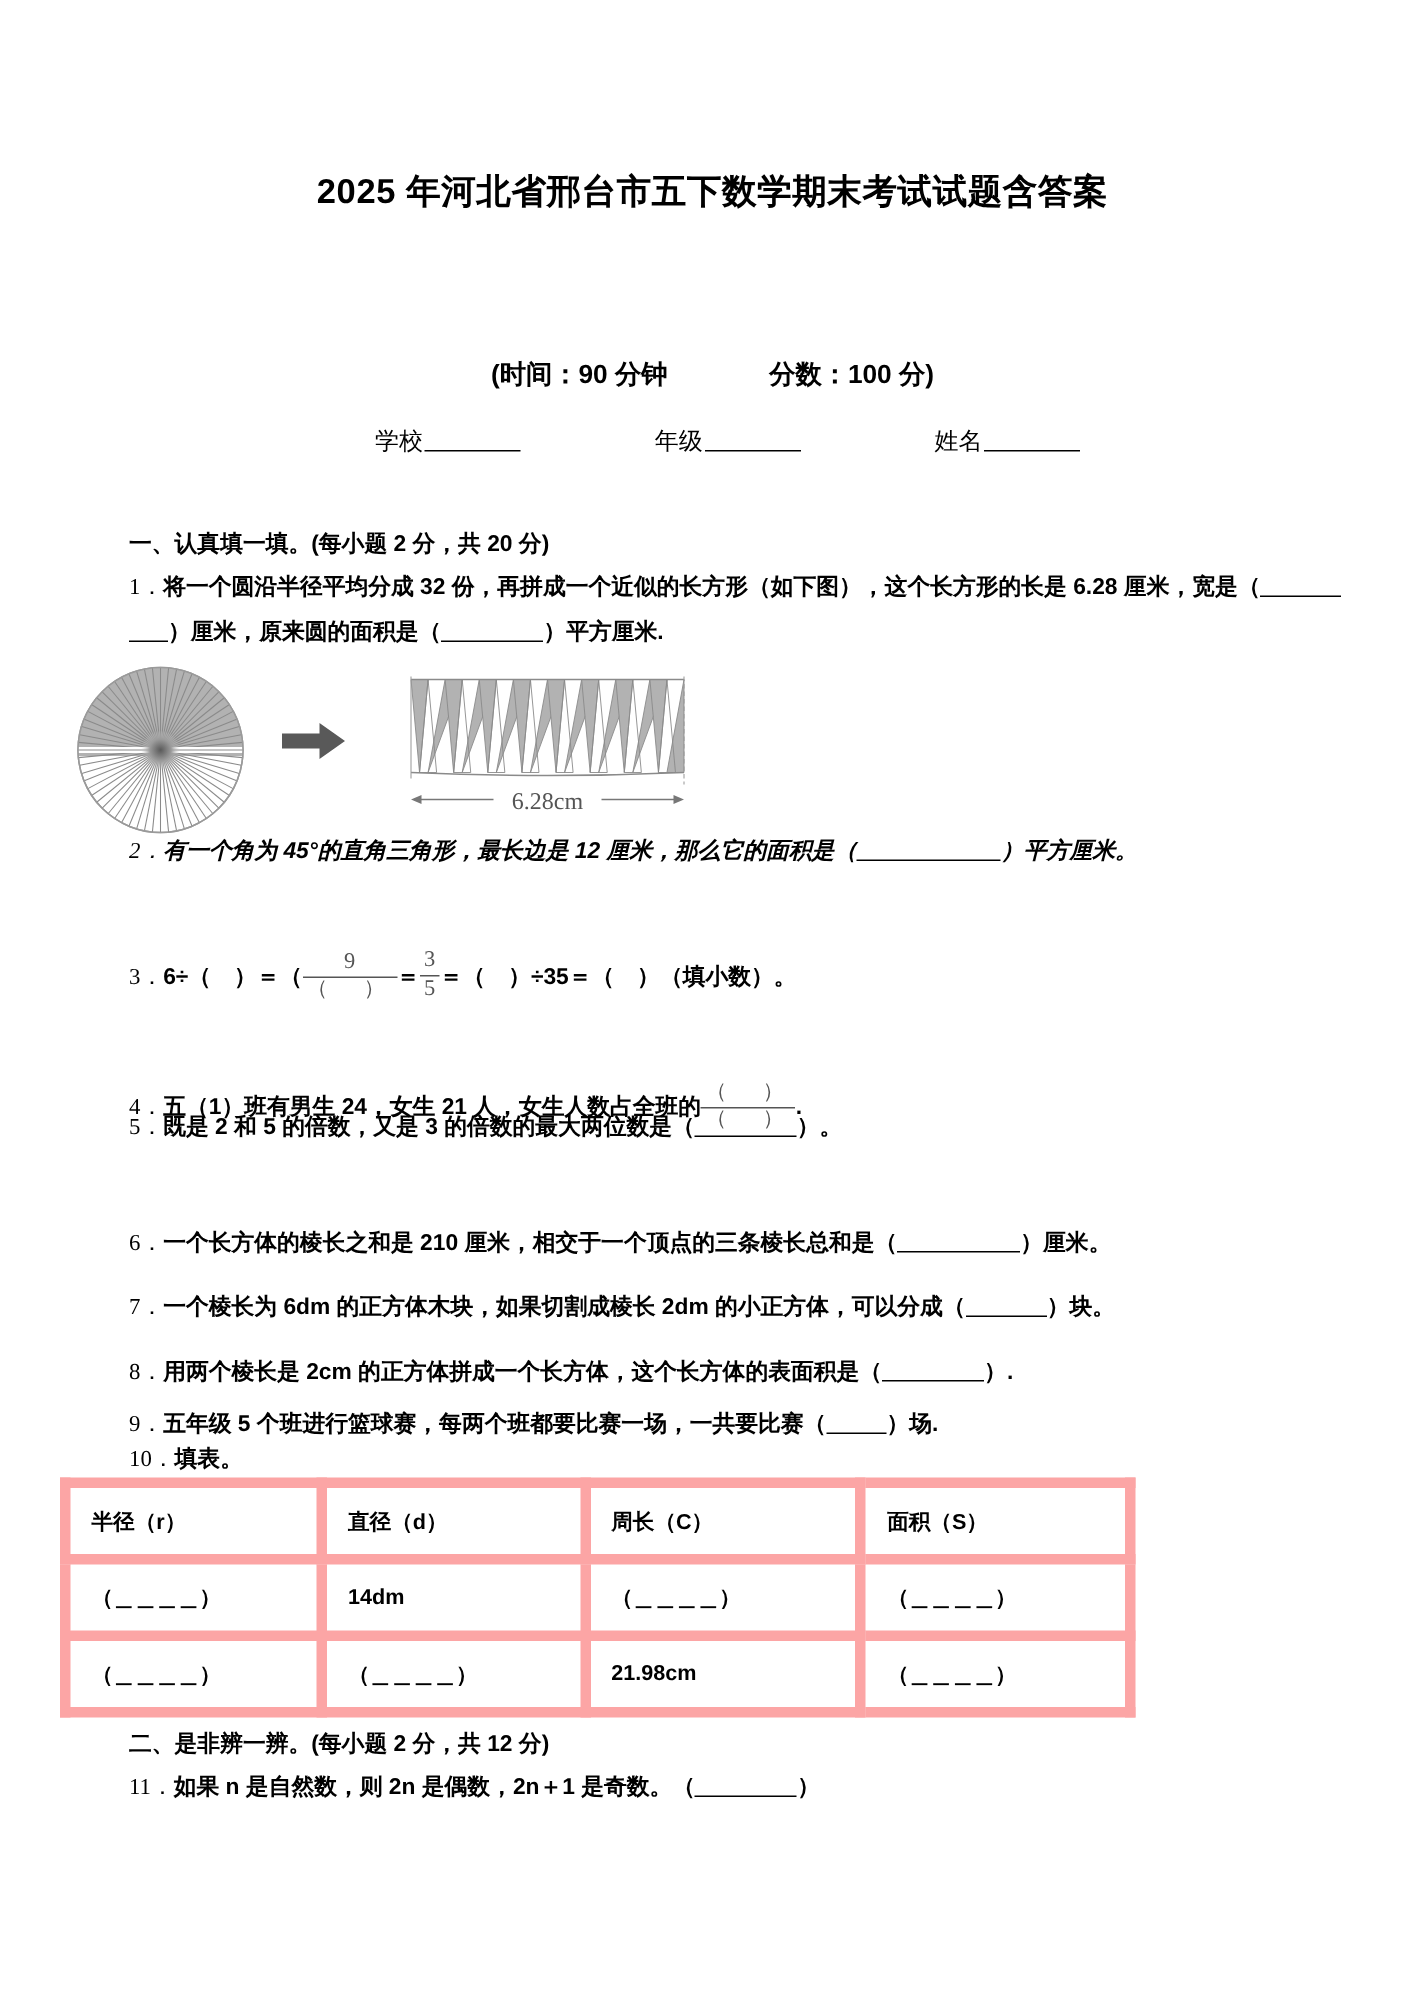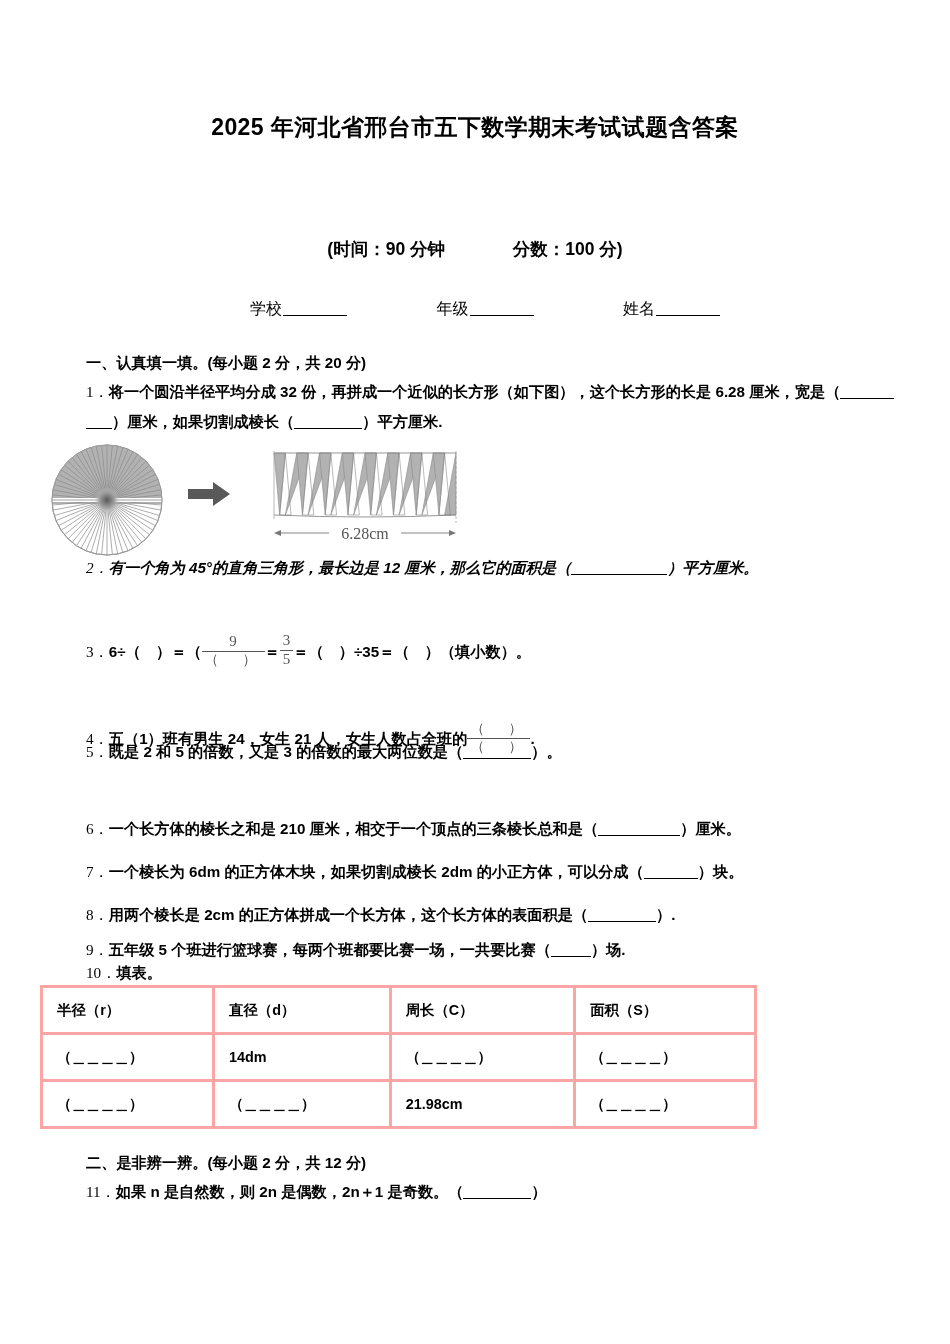--- a/index.html
+++ b/index.html
@@ -45,21 +45,21 @@
     text-align: center;
     font-family: "Liberation Sans", "DejaVu Sans", sans-serif;
     font-weight: bold;
     font-size: 17.5px;
   }
   .meta-gap { display: inline-block; width: 58px; }
 
   
   .idrow {
     position: absolute;
-    top: 299px;
+    top: 284px;
     left: 250px;
     width: 470px;
     display: flex;
     justify-content: space-between;
     font-size: 16px;
     font-family: "Liberation Sans", "DejaVu Sans", sans-serif;
   }
   .idrow .fld { white-space: nowrap; }
   .uline {
     display: inline-block;
@@ -140,21 +140,21 @@
     position: absolute;
     left: 40px;
     top: 985px;
     width: 717px;
     border-collapse: collapse;
     font-family: "Liberation Sans", "DejaVu Sans", sans-serif;
     font-size: 14.4px;
     font-weight: bold;
   }
   .tbl td, .tbl th {
-    border: 3px solid #fca5a5;
+    border: 7px solid #fca5a5;
     padding: 11px 10px 11px 14px;
     text-align: left;
     vertical-align: middle;
     height: 22px;
     font-weight: bold;
   }
   .tbl th { font-weight: bold; }
   .tbl .c1 { width: 173px; }
   .tbl .c2 { width: 178px; }
   .tbl .c3 { width: 183px; }
@@ -178,21 +178,21 @@
     <span class="fld"><span>年级</span><span class="uline"></span></span>
     <span class="fld"><span>姓名</span><span class="uline"></span></span>
   </div>
 
   <div class="blk sect-head" style="top:352px;">一、认真填一填。(每小题 2 分，共 20 分)</div>
 
   <div class="blk" style="top:381px;">
     <span class="qnum">1．</span><span>将一个圆沿半径平均分成 32 份，再拼成一个近似的长方形（如下图），这个长方形的长是 6.28 厘米，宽是（</span><span class="bl bl-m"></span>
   </div>
   <div class="blk" style="top:411px;">
-    <span class="bl bl-xs"></span><span>）厘米，如果切割成棱长（</span><span class="bl bl-l"></span><span>）平方厘米.</span>
+    <span class="bl bl-xs"></span><span>）厘米，原来圆的面积是（</span><span class="bl bl-l"></span><span>）平方厘米.</span>
   </div>
 
   <div class="figwrap">
     <svg width="430" height="120" viewBox="0 0 430 120">
       <defs>
         <radialGradient id="ctr" cx="50%" cy="50%" r="50%">
           <stop offset="0%" stop-color="#5a5a5a"></stop>
           <stop offset="55%" stop-color="#9a9a9a"></stop>
           <stop offset="100%" stop-color="#c9c9c9" stop-opacity="0"></stop>
         </radialGradient>

